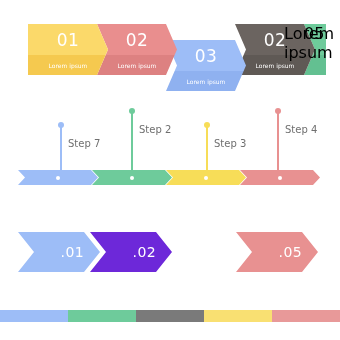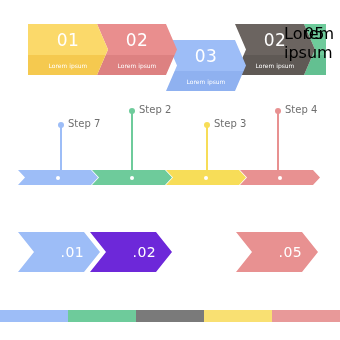--- a/index.html
+++ b/index.html
@@ -116,20 +116,21 @@
     position: absolute;
     width: 6px;
     height: 6px;
     border-radius: 50%;
   }
   .stem-label {
     position: absolute;
     color: #6f6f6f;
     font-size: 10px;
     white-space: nowrap;
+    margin-top: 20px;
   }
 
   
   #band-dotnum {
     position: absolute;
     left: 18px;
     top: 232px;
     width: 300px;
     height: 40px;
   }

